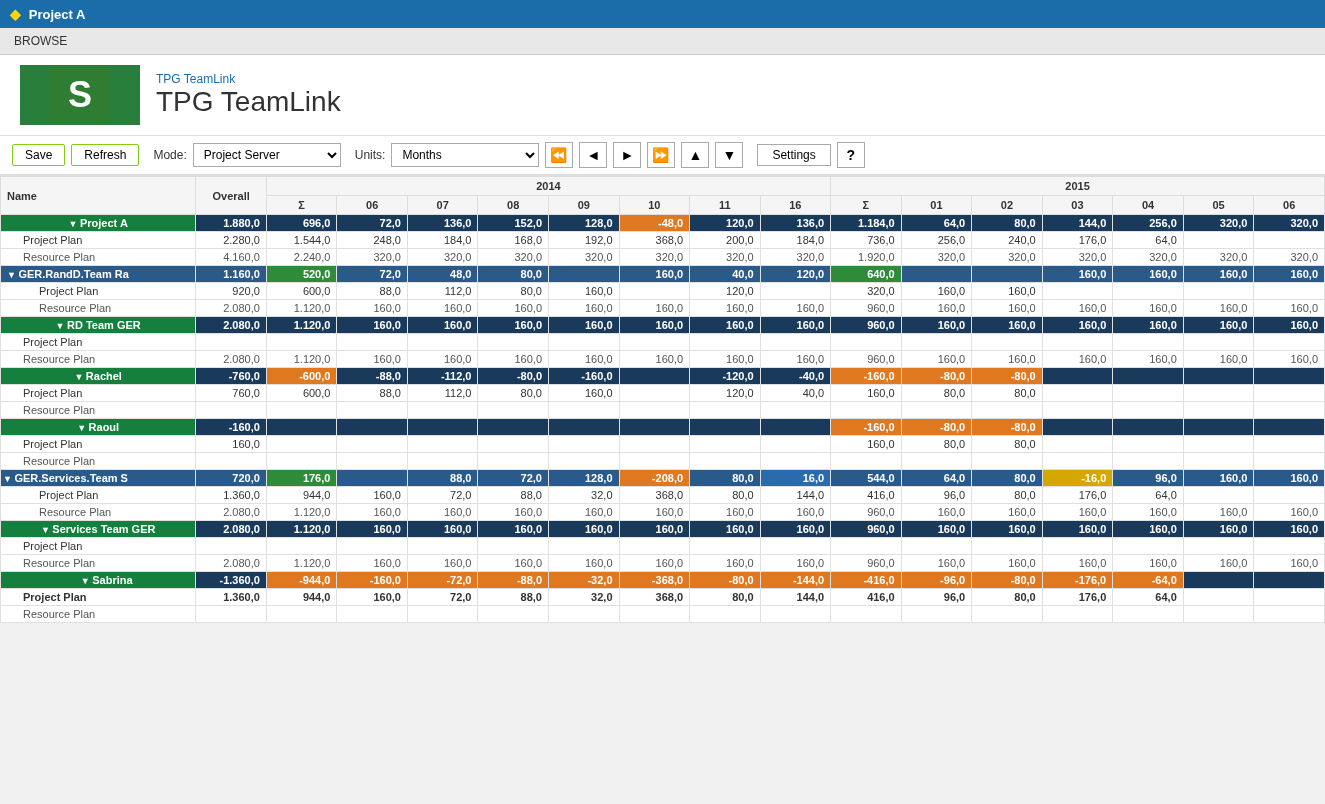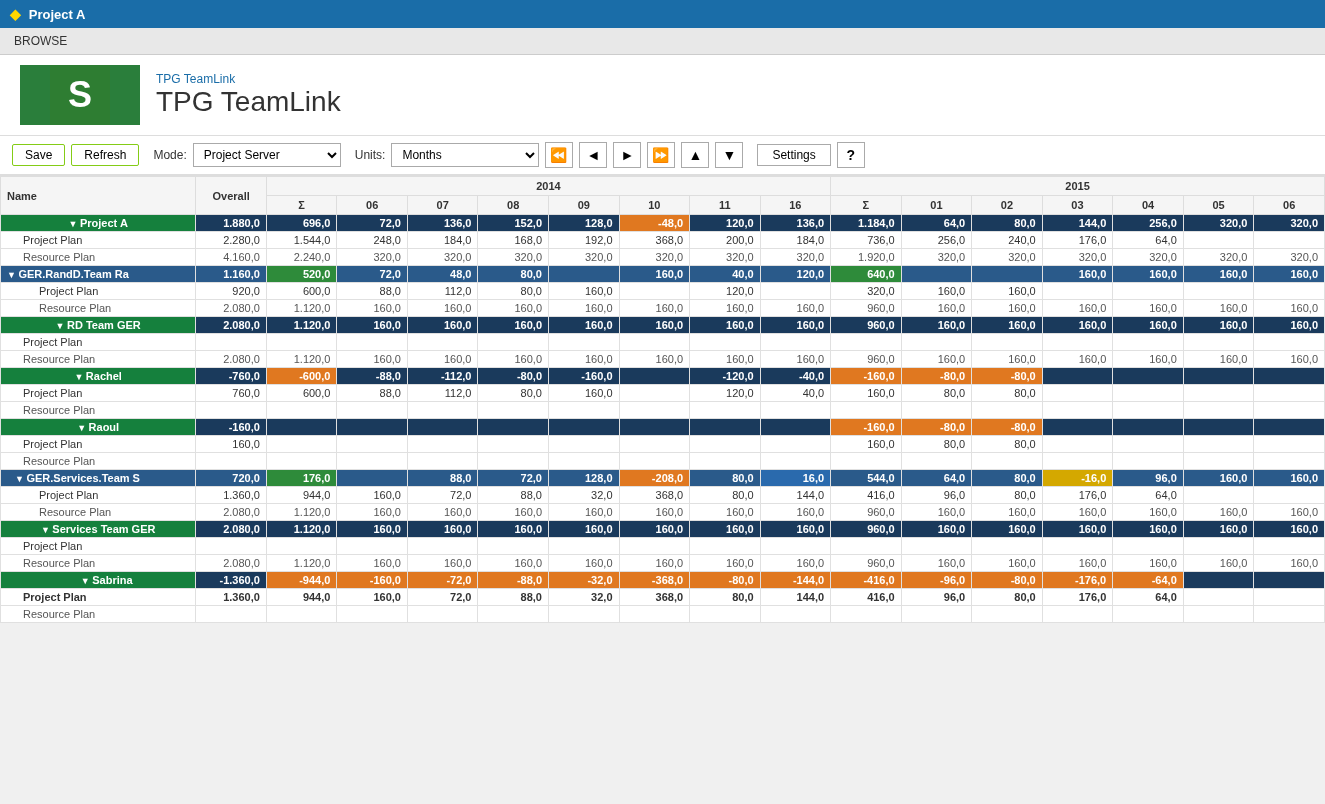--- a/index.html
+++ b/index.html
@@ -520,21 +520,21 @@
           <td></td>
           <td></td>
           <td></td>
           <td></td>
           <td></td>
           <td></td>
           <td></td>
           <td></td>
         </tr>
         <tr class="subgroup-row">
-          <td class="name-cell" style="padding-left: 14px;"><span style="font-size: 9px;">▼ </span><span>GER.Services.Team S</span></td>
+          <td class="name-cell" style="padding-left: 2px;"><span style="font-size: 9px;">▼ </span><span>GER.Services.Team S</span></td>
           <td>720,0</td>
           <td class="cell-green">176,0</td>
           <td></td>
           <td>88,0</td>
           <td>72,0</td>
           <td>128,0</td>
           <td class="cell-orange">-208,0</td>
           <td>80,0</td>
           <td class="cell-blue">16,0</td>
           <td>544,0</td>

